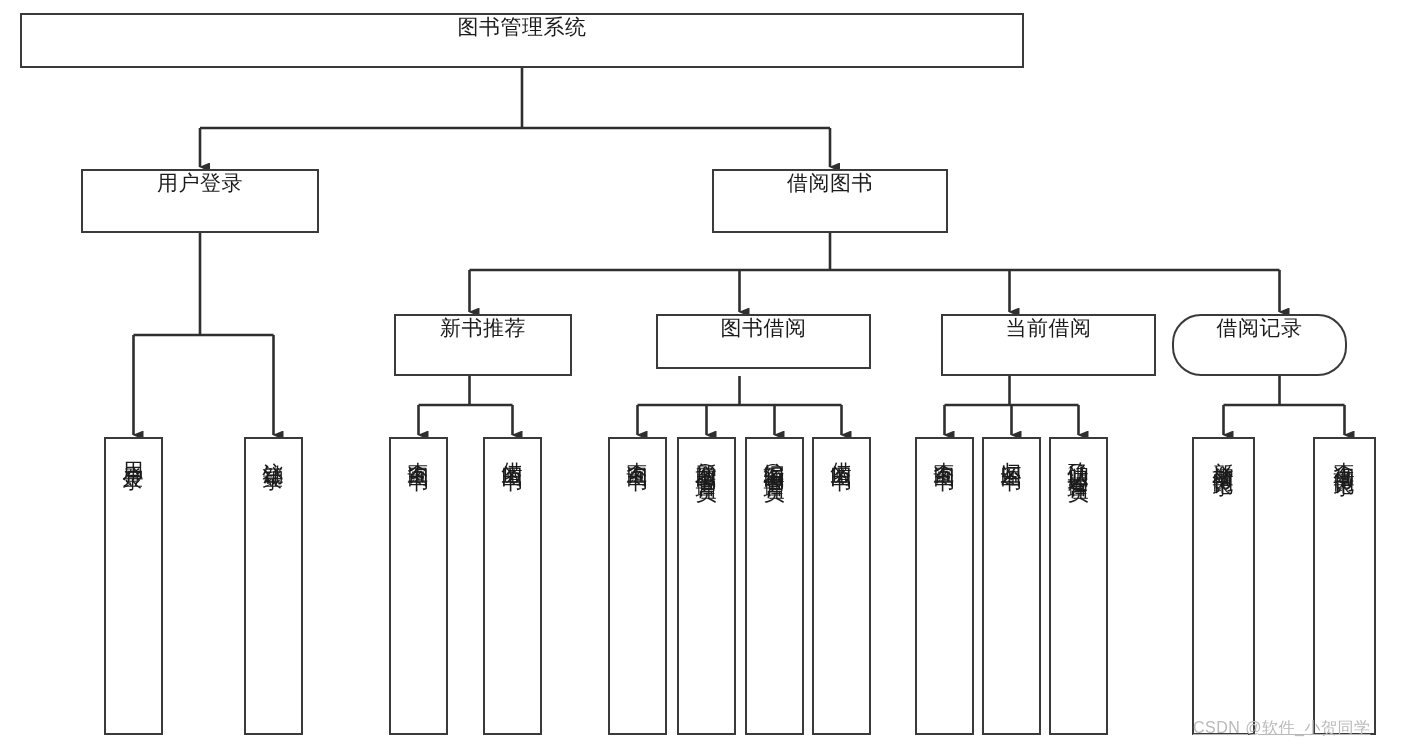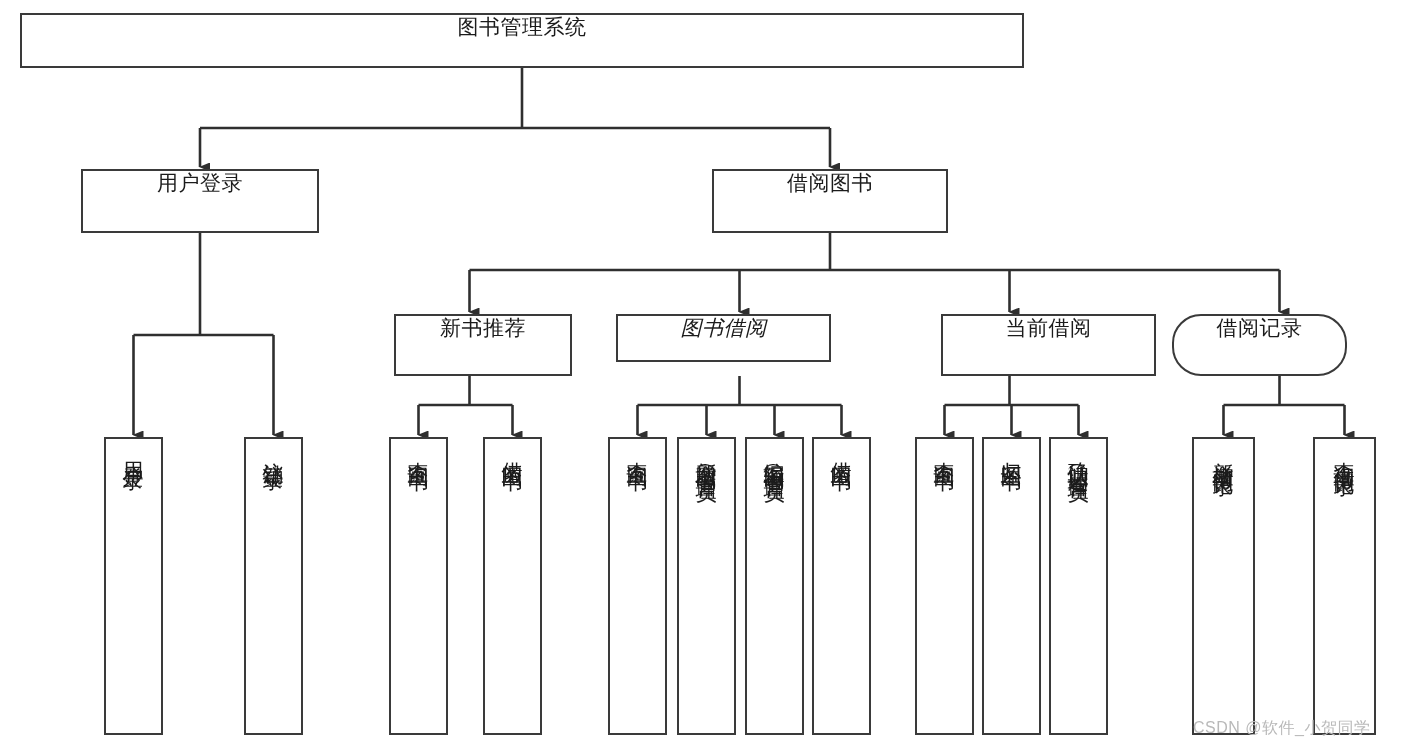--- a/index.html
+++ b/index.html
@@ -115,21 +115,21 @@
       </div>
       <div class="node horiz" style="left: 81px; top: 169px; width: 238px; height: 64px;">
         <span class="label">用户登录</span>
       </div>
       <div class="node horiz" style="left: 712px; top: 169px; width: 236px; height: 64px;">
         <span class="label">借阅图书</span>
       </div>
       <div class="node horiz" style="left: 362px; top: 314px; width: 178px; height: 62px; margin-left: 32px;">
         <span class="label">新书推荐</span>
       </div>
-      <div class="node horiz" style="left: 616px; top: 314px; width: 215px; height: 48px; font-style: italic;">
+      <div class="node horiz" style="left: 656px; top: 314px; width: 215px; height: 55px;">
         <span class="label">图书借阅</span>
       </div>
       <div class="node horiz" style="left: 941px; top: 314px; width: 215px; height: 62px;">
         <span class="label">当前借阅</span>
       </div>
       <div class="node horiz" style="left: 1172px; top: 314px; width: 175px; height: 62px; border-radius: 29px;">
         <span class="label">借阅记录</span>
       </div>
       <div class="node vert" style="left: 104px; top: 437px; width: 59px; height: 298px;">
         <span class="label">用户登录</span>
@@ -165,15 +165,15 @@
         <span class="label">确认归还（管理员）</span>
       </div>
       <div class="node vert" style="left: 1192px; top: 437px; width: 63px; height: 298px;">
         <span class="label">新增借阅记录</span>
       </div>
       <div class="node vert" style="left: 1313px; top: 437px; width: 63px; height: 298px;">
         <span class="label">查询借阅记录</span>
       </div>
     </div>
 
-  <div class="watermark" style="left: 1193px; top: 718px;">CSDN @软件_小贺同学</div>
+  <div class="watermark" style="left: 1193px; top: 718px; text-decoration: underline;">CSDN @软件_小贺同学</div>
 
 </div>
 
 </body></html>

